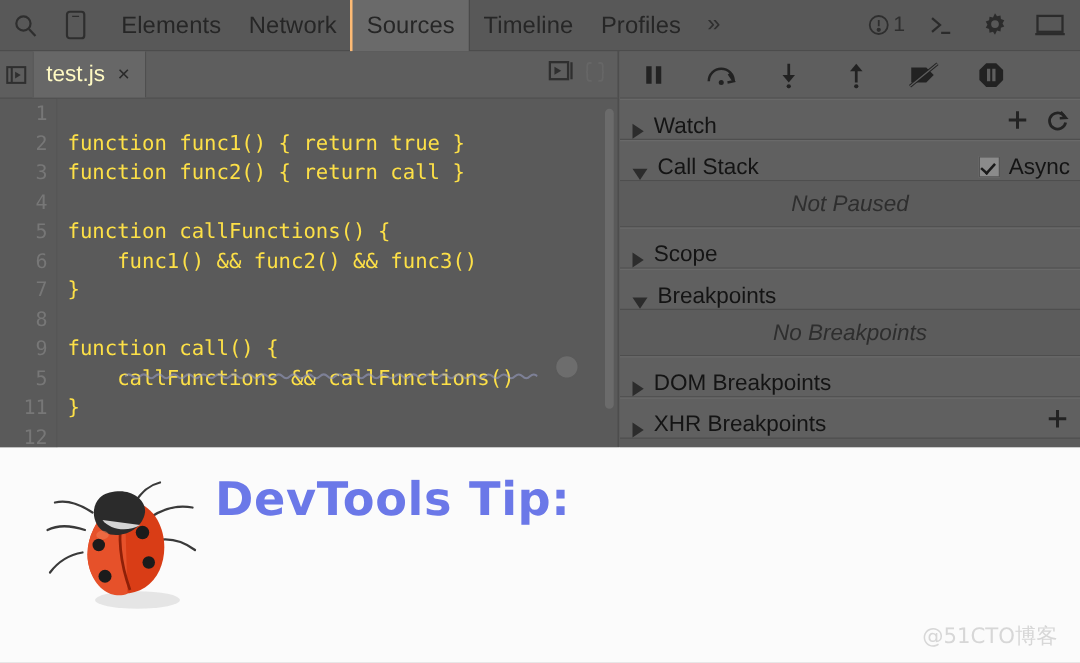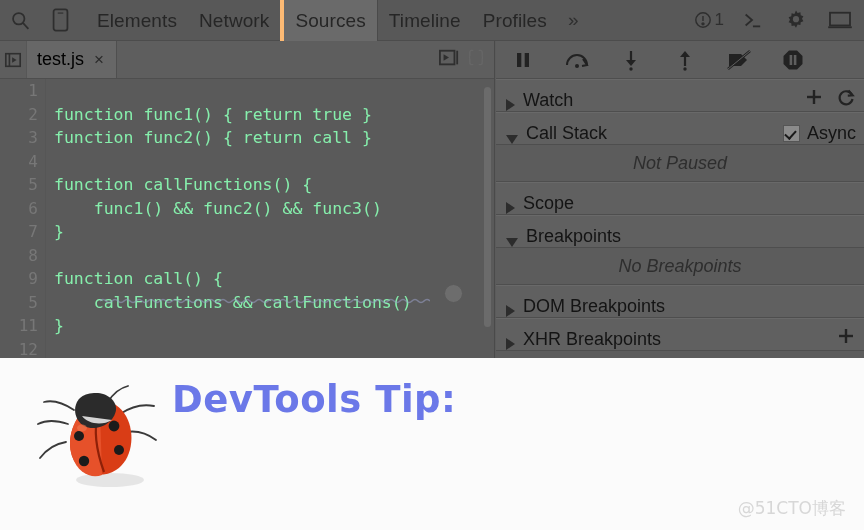--- a/index.html
+++ b/index.html
@@ -14,48 +14,48 @@
   .toolbar{position:absolute;left:0;top:0;width:864px;height:41px;
            background:#585858;border-bottom:1px solid #4c4c4c;
            display:flex;align-items:center;box-sizing:border-box;}
   .tb-icon{width:40px;height:41px;display:flex;align-items:center;justify-content:center;
            color:#2e2e2e;}
   .tb-icon svg{display:block;}
   .tb-sep{width:6px;height:41px;}
   .tabs{display:flex;align-items:center;height:41px;}
   .tab{height:41px;line-height:41px;padding:0 11px;font-size:19px;color:#262626;
        letter-spacing:.1px;white-space:nowrap;}
-  .tab.active{background:#6a6a6a;border-left:4px solid #fdba74;border-right:1px solid #4a4a4a;
+  .tab.active{background:#6a6a6a;border-left:2px solid #fdba74;border-right:1px solid #4a4a4a;
               box-sizing:border-box;}
   .tab-more{padding:0 10px;font-size:19px;color:#2f2f2f;height:41px;line-height:39px;}
   .tb-right{margin-left:auto;display:flex;align-items:center;height:41px;padding-right:2px;}
   .err-badge{display:flex;align-items:center;gap:3px;color:#2e2e2e;font-size:17px;padding:0 6px;}
   .tb-btn{width:44px;height:41px;display:flex;align-items:center;justify-content:center;color:#2b2b2b;}
 
   
   .editor-pane{position:absolute;left:0;top:41px;width:495px;height:317px;overflow:hidden;
                border-right:1px solid #4a4a4a;box-sizing:border-box;}
   .tabstrip{position:relative;height:37px;background:#5e5e5e;border-bottom:1px solid #4e4e4e;
             display:flex;align-items:center;}
   .navbtn{width:26px;height:37px;display:flex;align-items:center;justify-content:center;color:#2f2f2f;}
   .file-tab{height:37px;display:flex;align-items:center;gap:10px;padding:0 12px 0 10px;
             background:#676767;border-left:1px solid #575757;border-right:1px solid #4f4f4f;
             box-sizing:border-box;}
-  .file-tab .fname{font-size:18px;color:#000000;font-family:"Liberation Sans",sans-serif;}
+  .file-tab .fname{font-size:18px;color:#fef9c3;font-family:"Liberation Sans",sans-serif;}
   .file-tab .fclose{font-size:17px;color:#2a2a2a;line-height:1;}
   .tabstrip-right{margin-left:auto;display:flex;align-items:center;gap:8px;padding-right:10px;}
 
   .code{position:relative;height:280px;background:#5a5a5a;overflow:hidden;
         font-family:"DejaVu Sans Mono","Liberation Mono",monospace;font-size:16.5px;}
   .gutter{position:absolute;left:0;top:0;width:45px;height:100%;background:#5a5a5a;
           border-right:1px solid #565656;}
   .gutter .ln{height:23.5px;line-height:23.5px;text-align:right;padding-right:7px;
               color:#777;font-size:16px;}
   .lines{position:absolute;left:46px;top:0;right:0;height:100%;}
-  .line{height:23.5px;line-height:23.5px;white-space:pre;color:#86efac;padding-left:8px;}
+  .line{height:23.5px;line-height:23.5px;white-space:pre;color:#fde047;padding-left:8px;}
   .squig{position:absolute;left:100px;top:219px;width:330px;height:6px;opacity:.55;}
   .errdot{position:absolute;left:444px;top:205px;width:17px;height:17px;border-radius:50%;
           background:#6d6d6d;border:1px solid #5a5a5a;}
   .vscroll{position:absolute;right:3px;top:8px;width:7px;height:240px;background:#6b6b6b;border-radius:4px;}
 
   
   .sidebar{position:absolute;left:496px;top:41px;width:368px;height:317px;overflow:hidden;
            background:#5c5c5c;}
   .dbg-controls{height:37px;display:flex;align-items:center;border-bottom:1px solid #4e4e4e;
                 background:#5e5e5e;}

